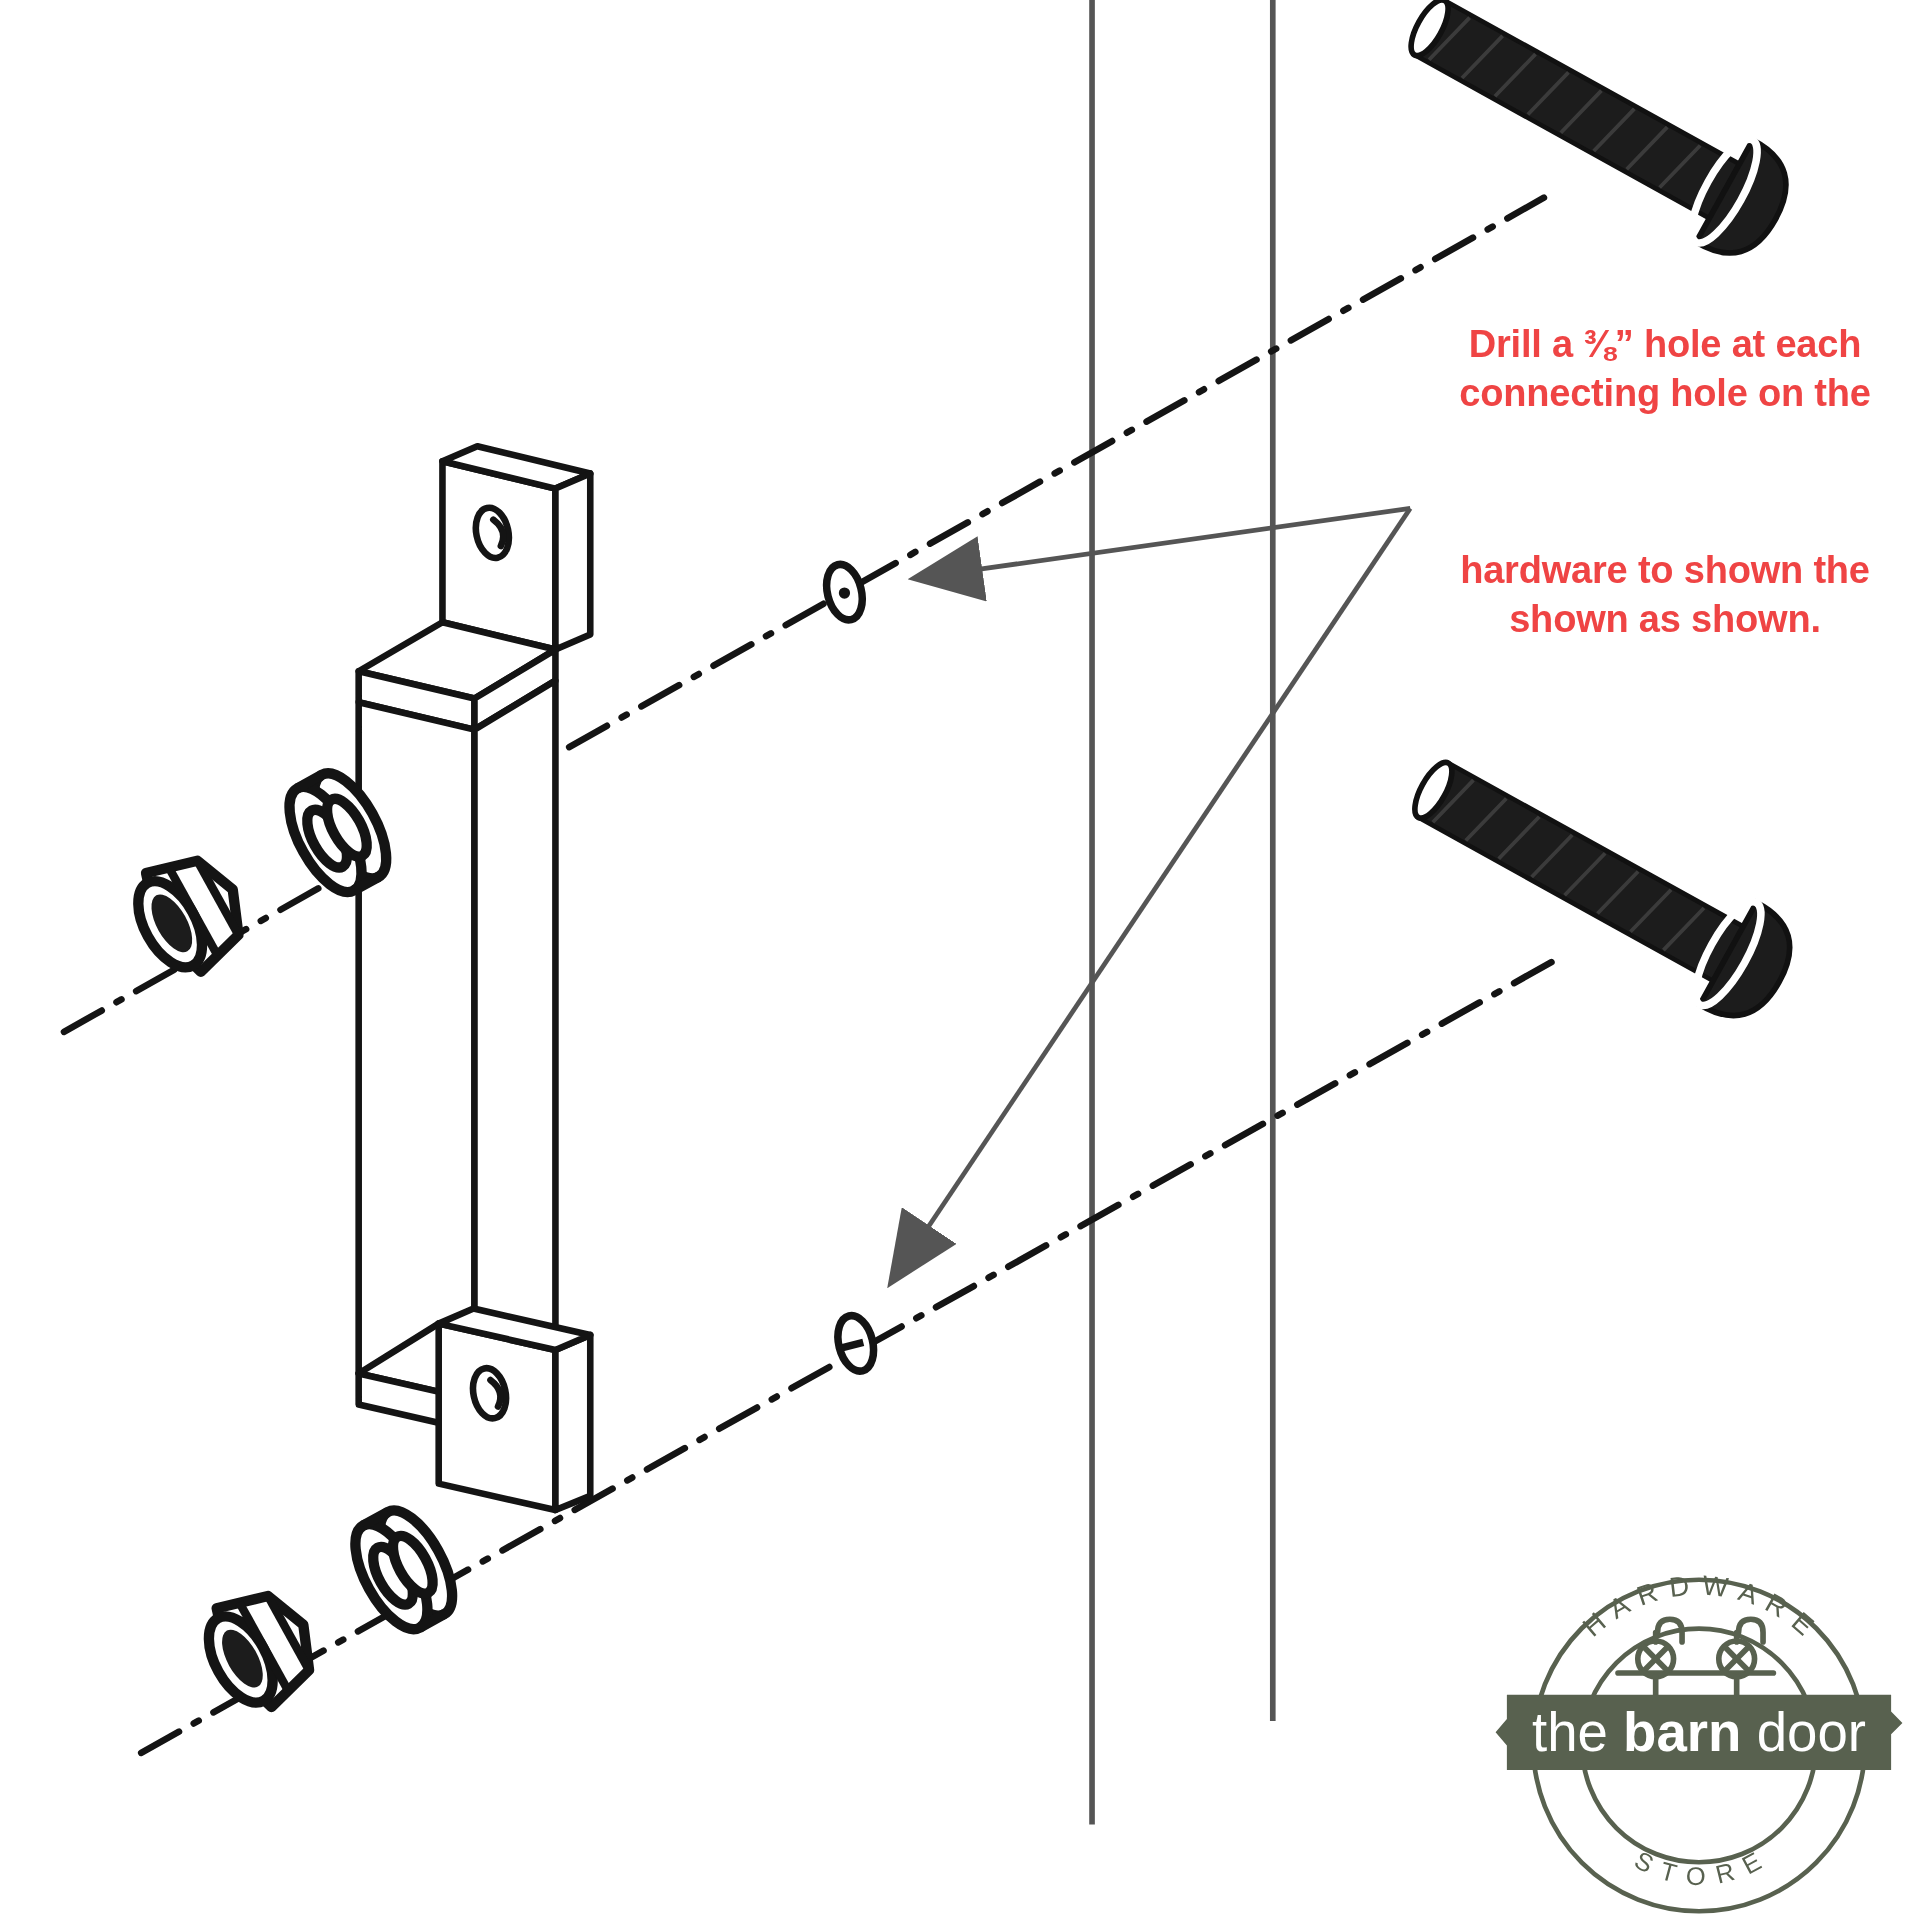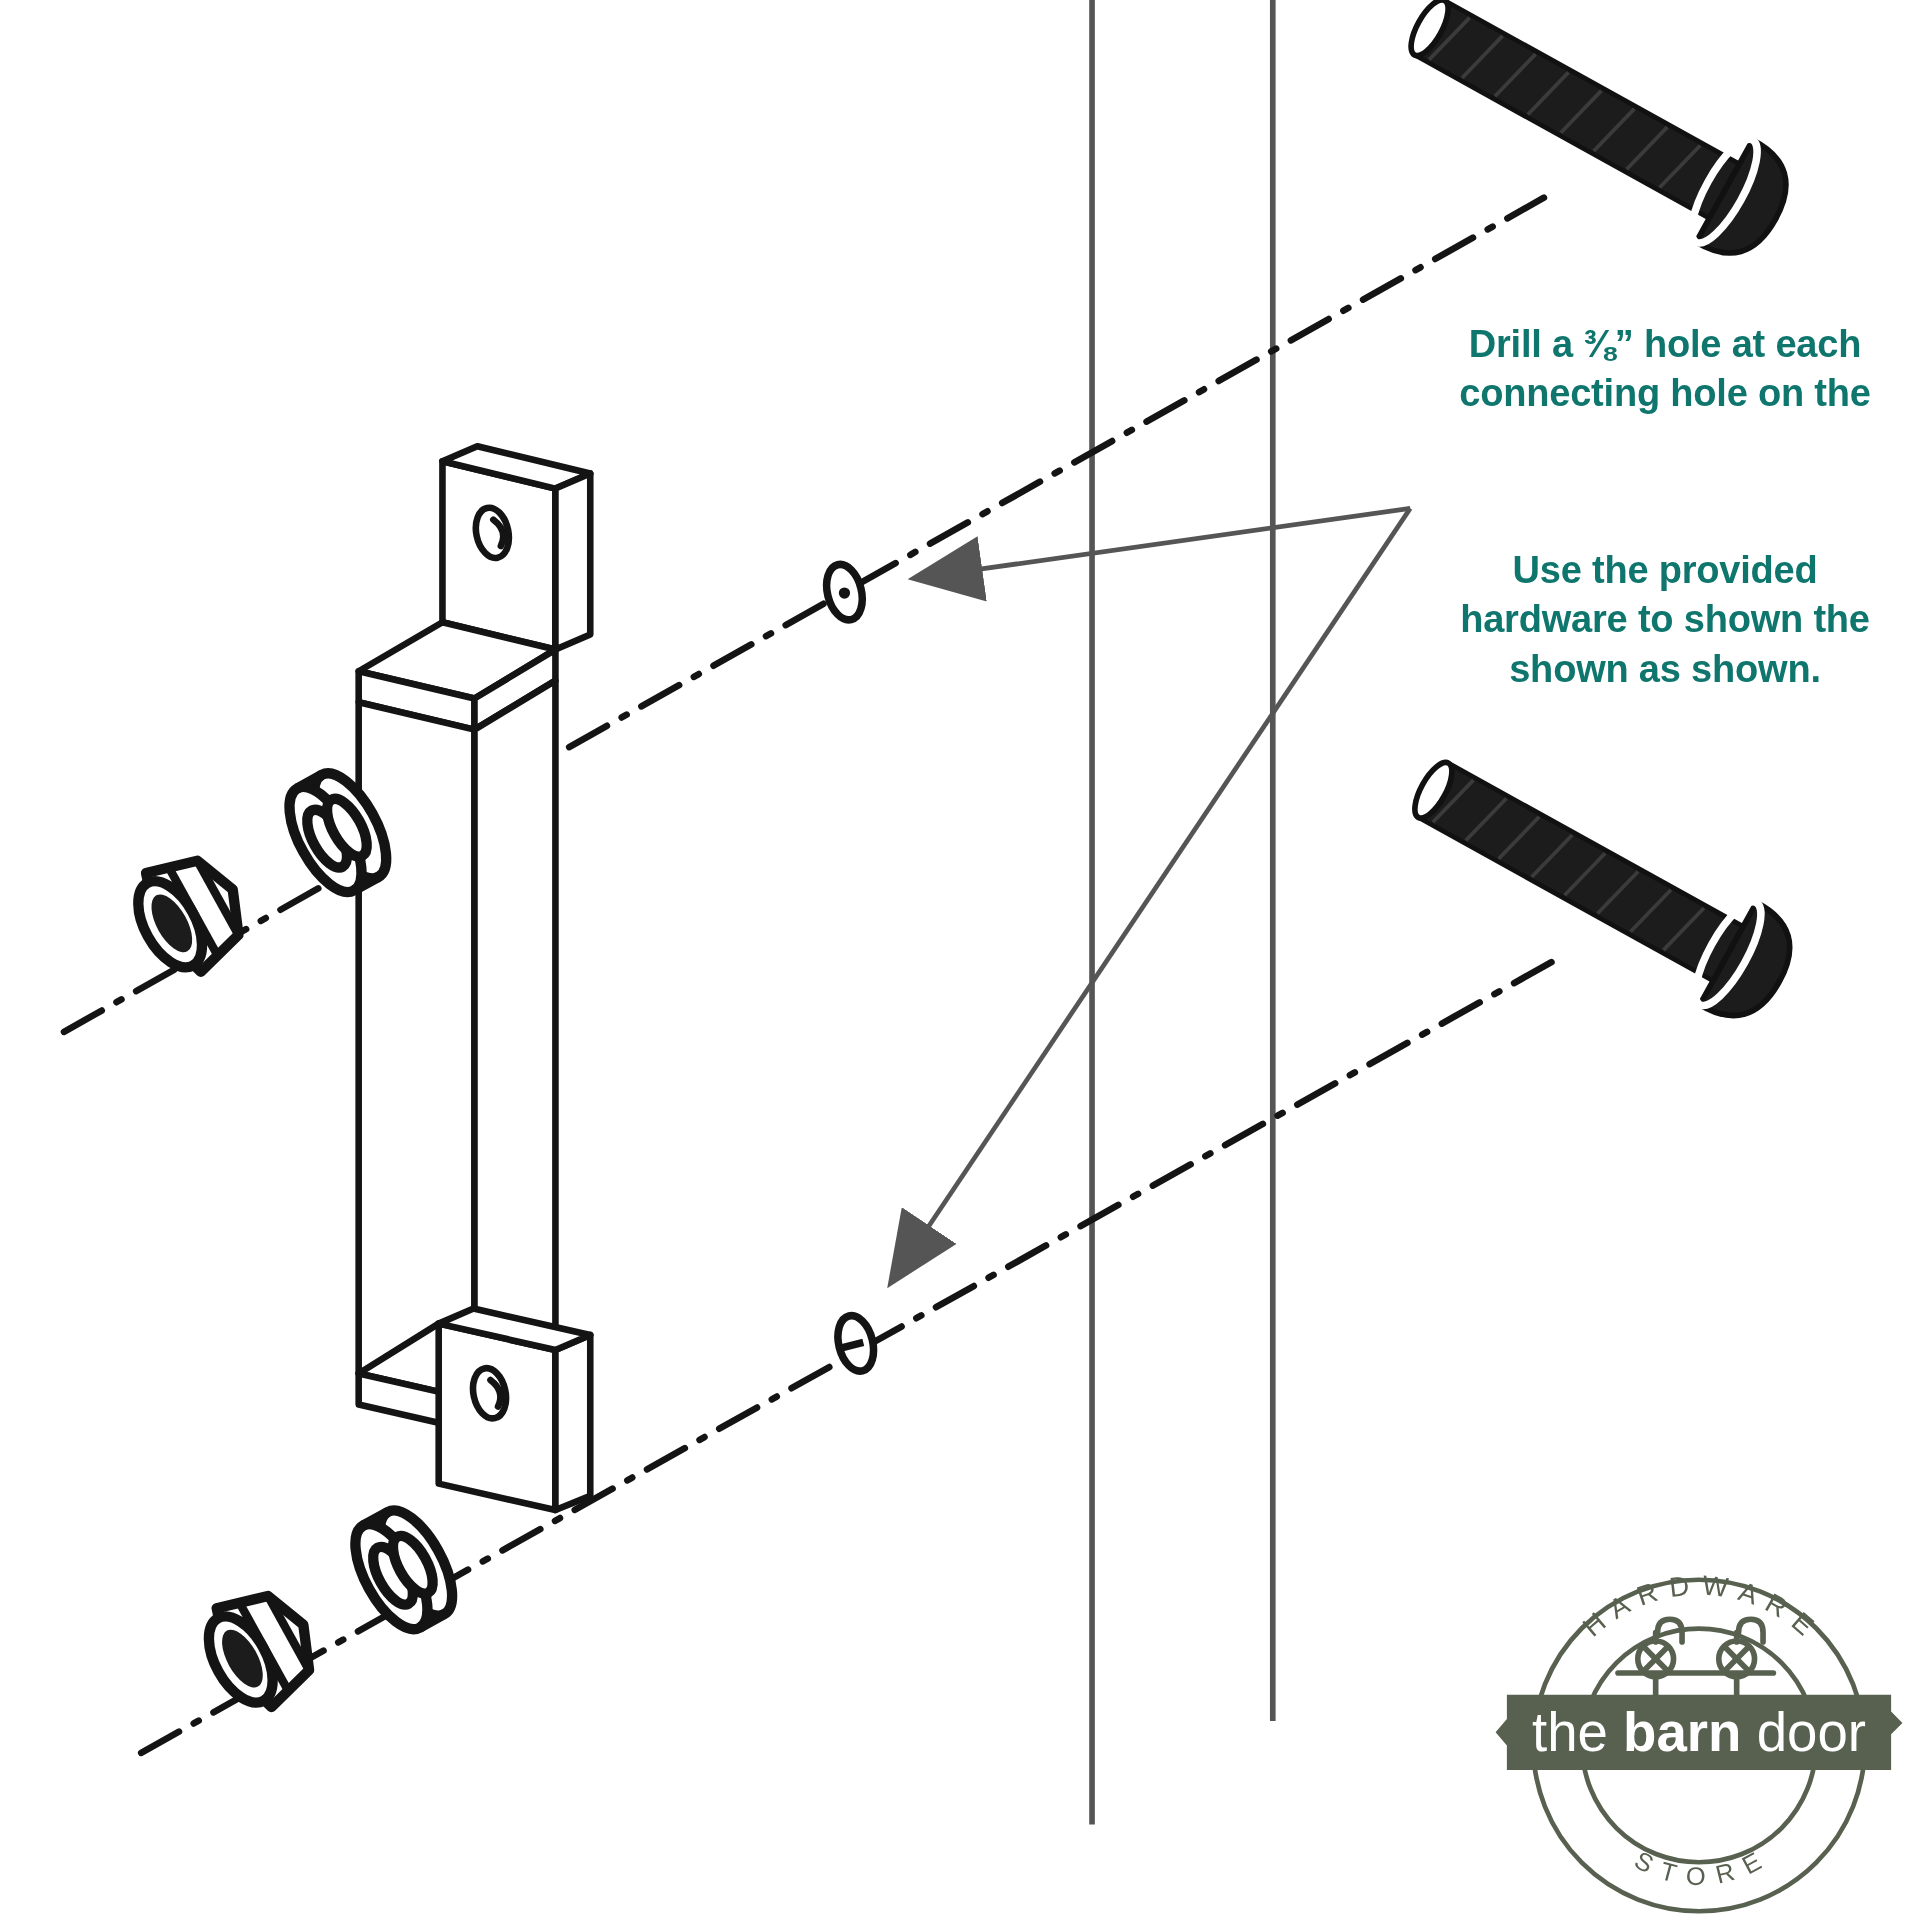--- a/index.html
+++ b/index.html
@@ -10,21 +10,21 @@
     -webkit-font-smoothing:antialiased;
     overflow:hidden;
   }
   #stage{position:relative;width:1928px;height:1928px;background:#fff;overflow:hidden;}
   svg#diagram{position:absolute;left:0;top:0;width:1928px;height:1928px;display:block;}
 
   
   .note{
     position:absolute;
     text-align:center;
-    color:#0f766e;
+    color:#ef4444;
     font-weight:700;
     font-size:38px;
     line-height:1.30;
     letter-spacing:-0.2px;
     font-family:"Liberation Sans", sans-serif;
   }
   #note-drill{ left:1420px; top:320px; width:490px; }
   #note-hardware{ left:1420px; top:546px; width:490px; }
   .note .line{display:block;white-space:nowrap;}
 
@@ -176,21 +176,20 @@
     </g>
 
   </svg>
 
   <div class="note" id="note-drill">
     <span class="line">Drill a ⅜” hole at each</span>
     <span class="line">connecting hole on the</span>
   </div>
 
   <div class="note" id="note-hardware">
-    <span class="line">Use the provided</span>
     <span class="line">hardware to shown the</span>
     <span class="line">shown as shown.</span>
   </div>
 
   <div id="logo">
     <svg viewBox="0 0 452 412">
       <defs>
         <path id="arcTop" d="M 66 232 A 160 160 0 0 1 386 232"></path>
         <path id="arcBottom" d="M 96 250 A 130 130 0 0 0 356 250"></path>
       </defs>

